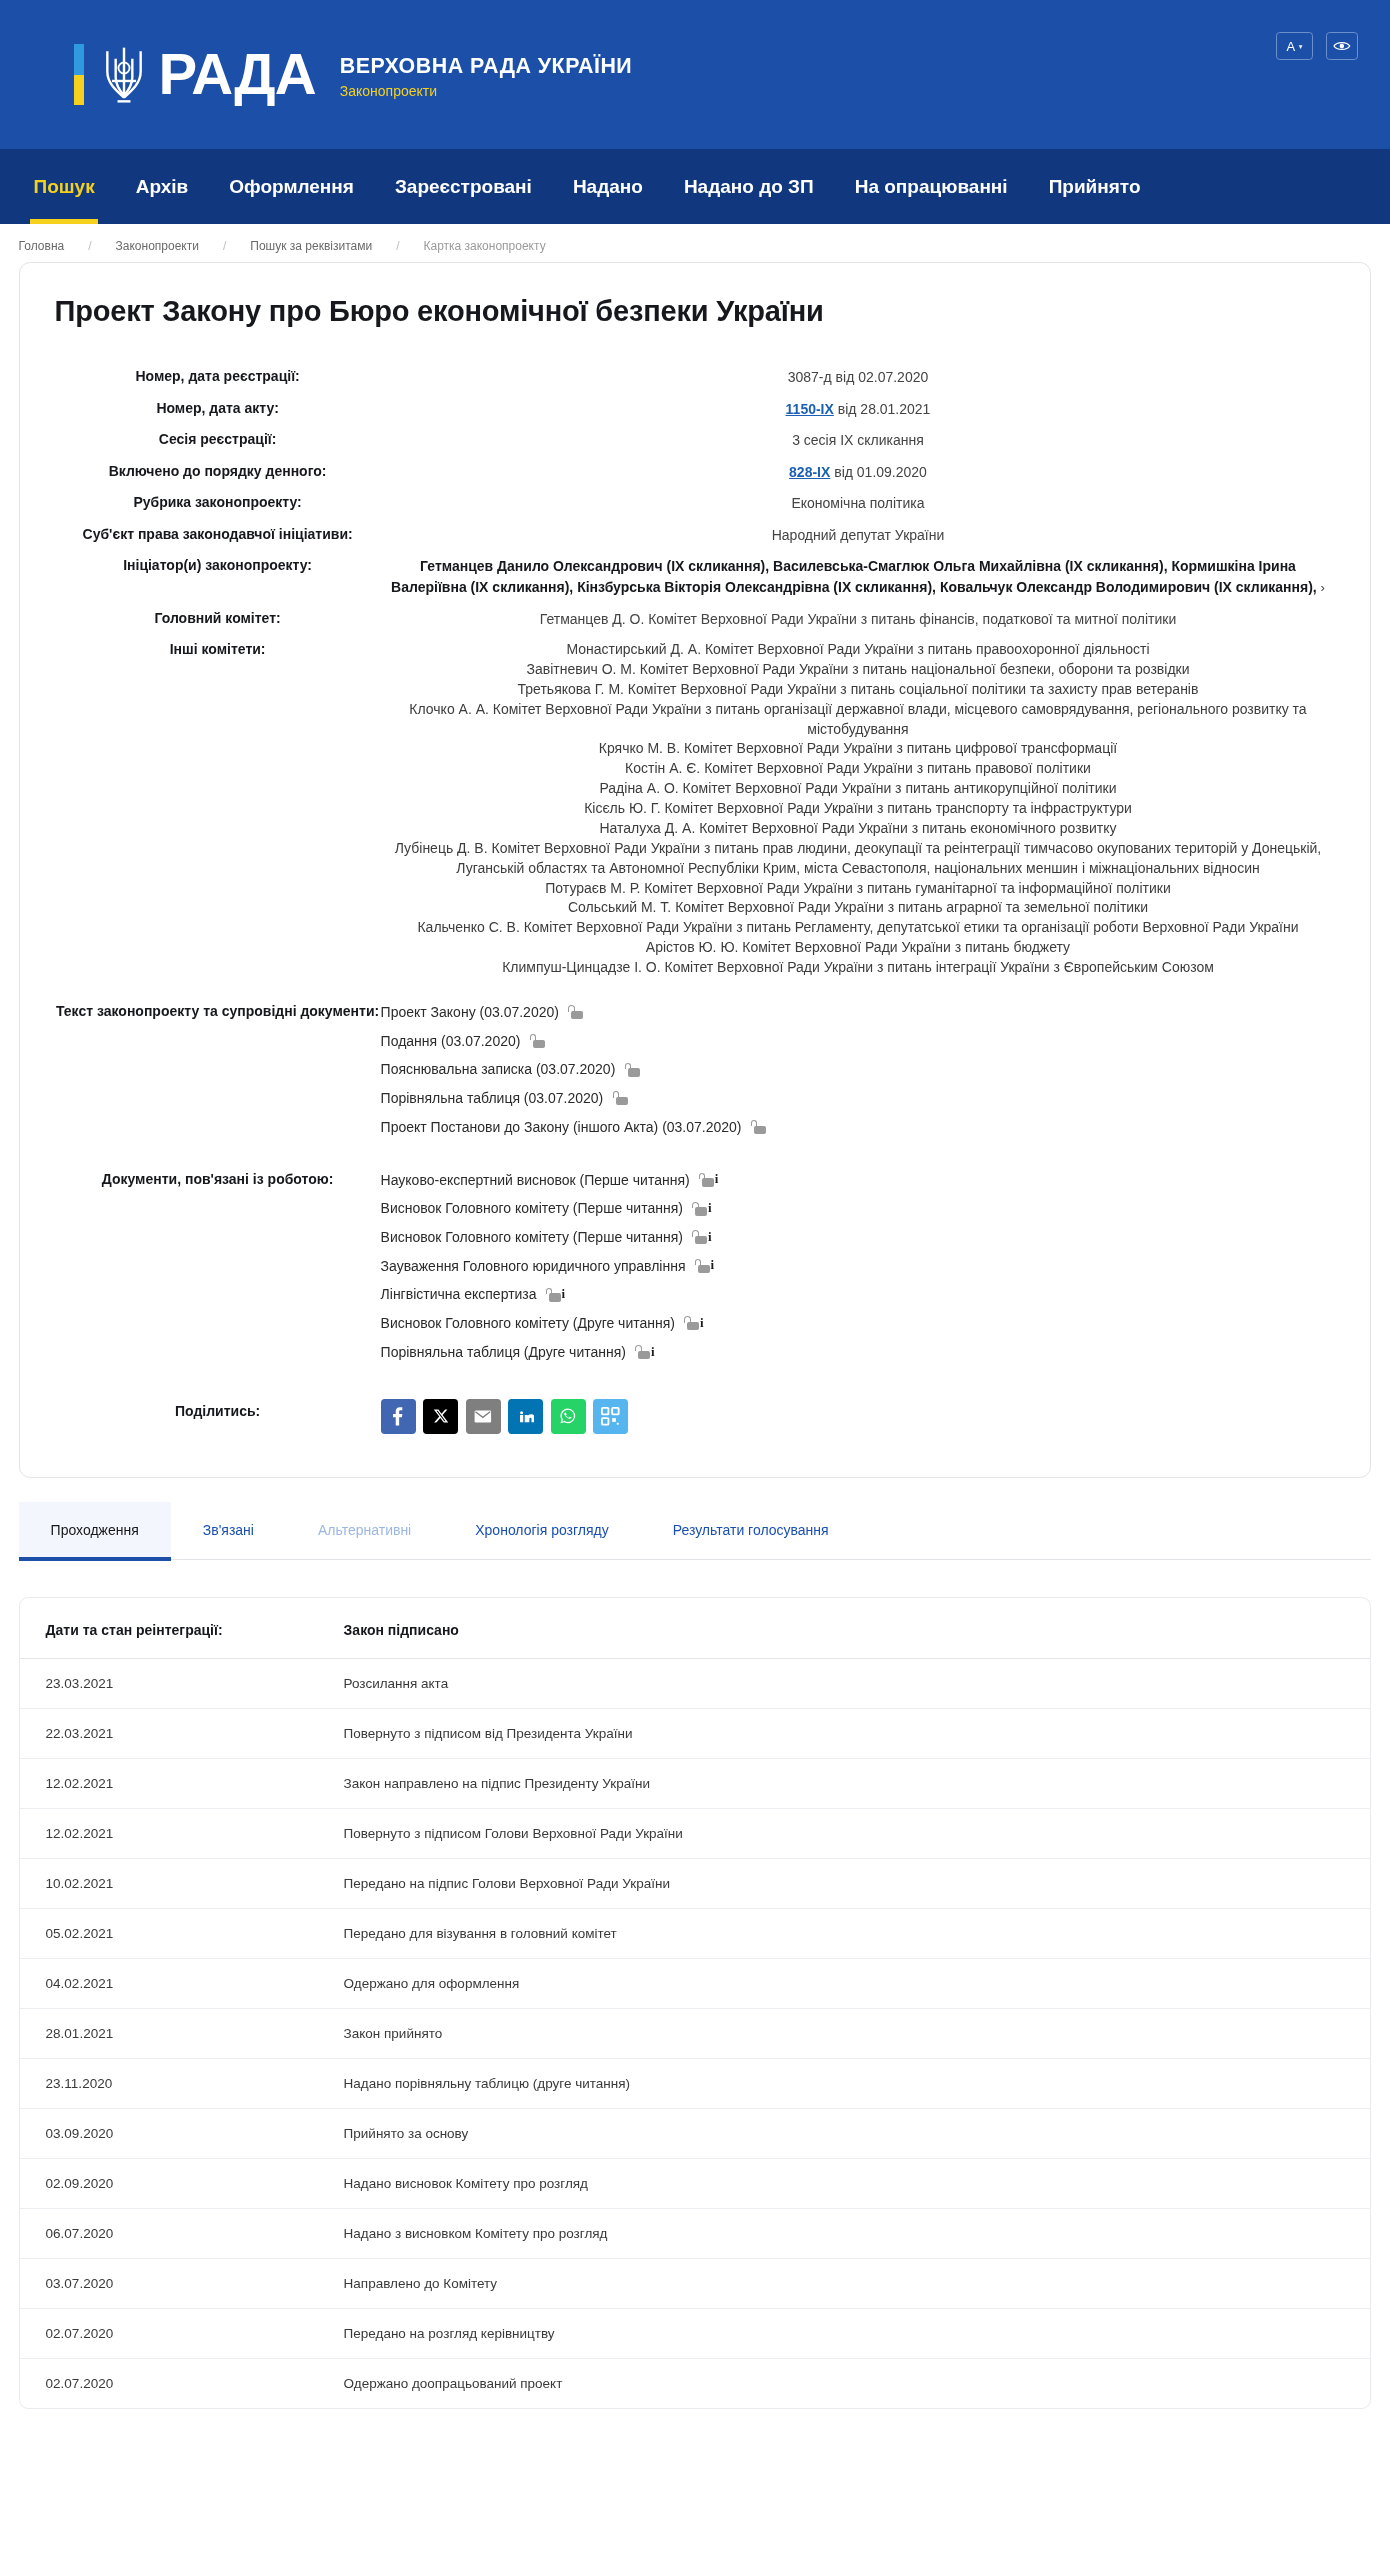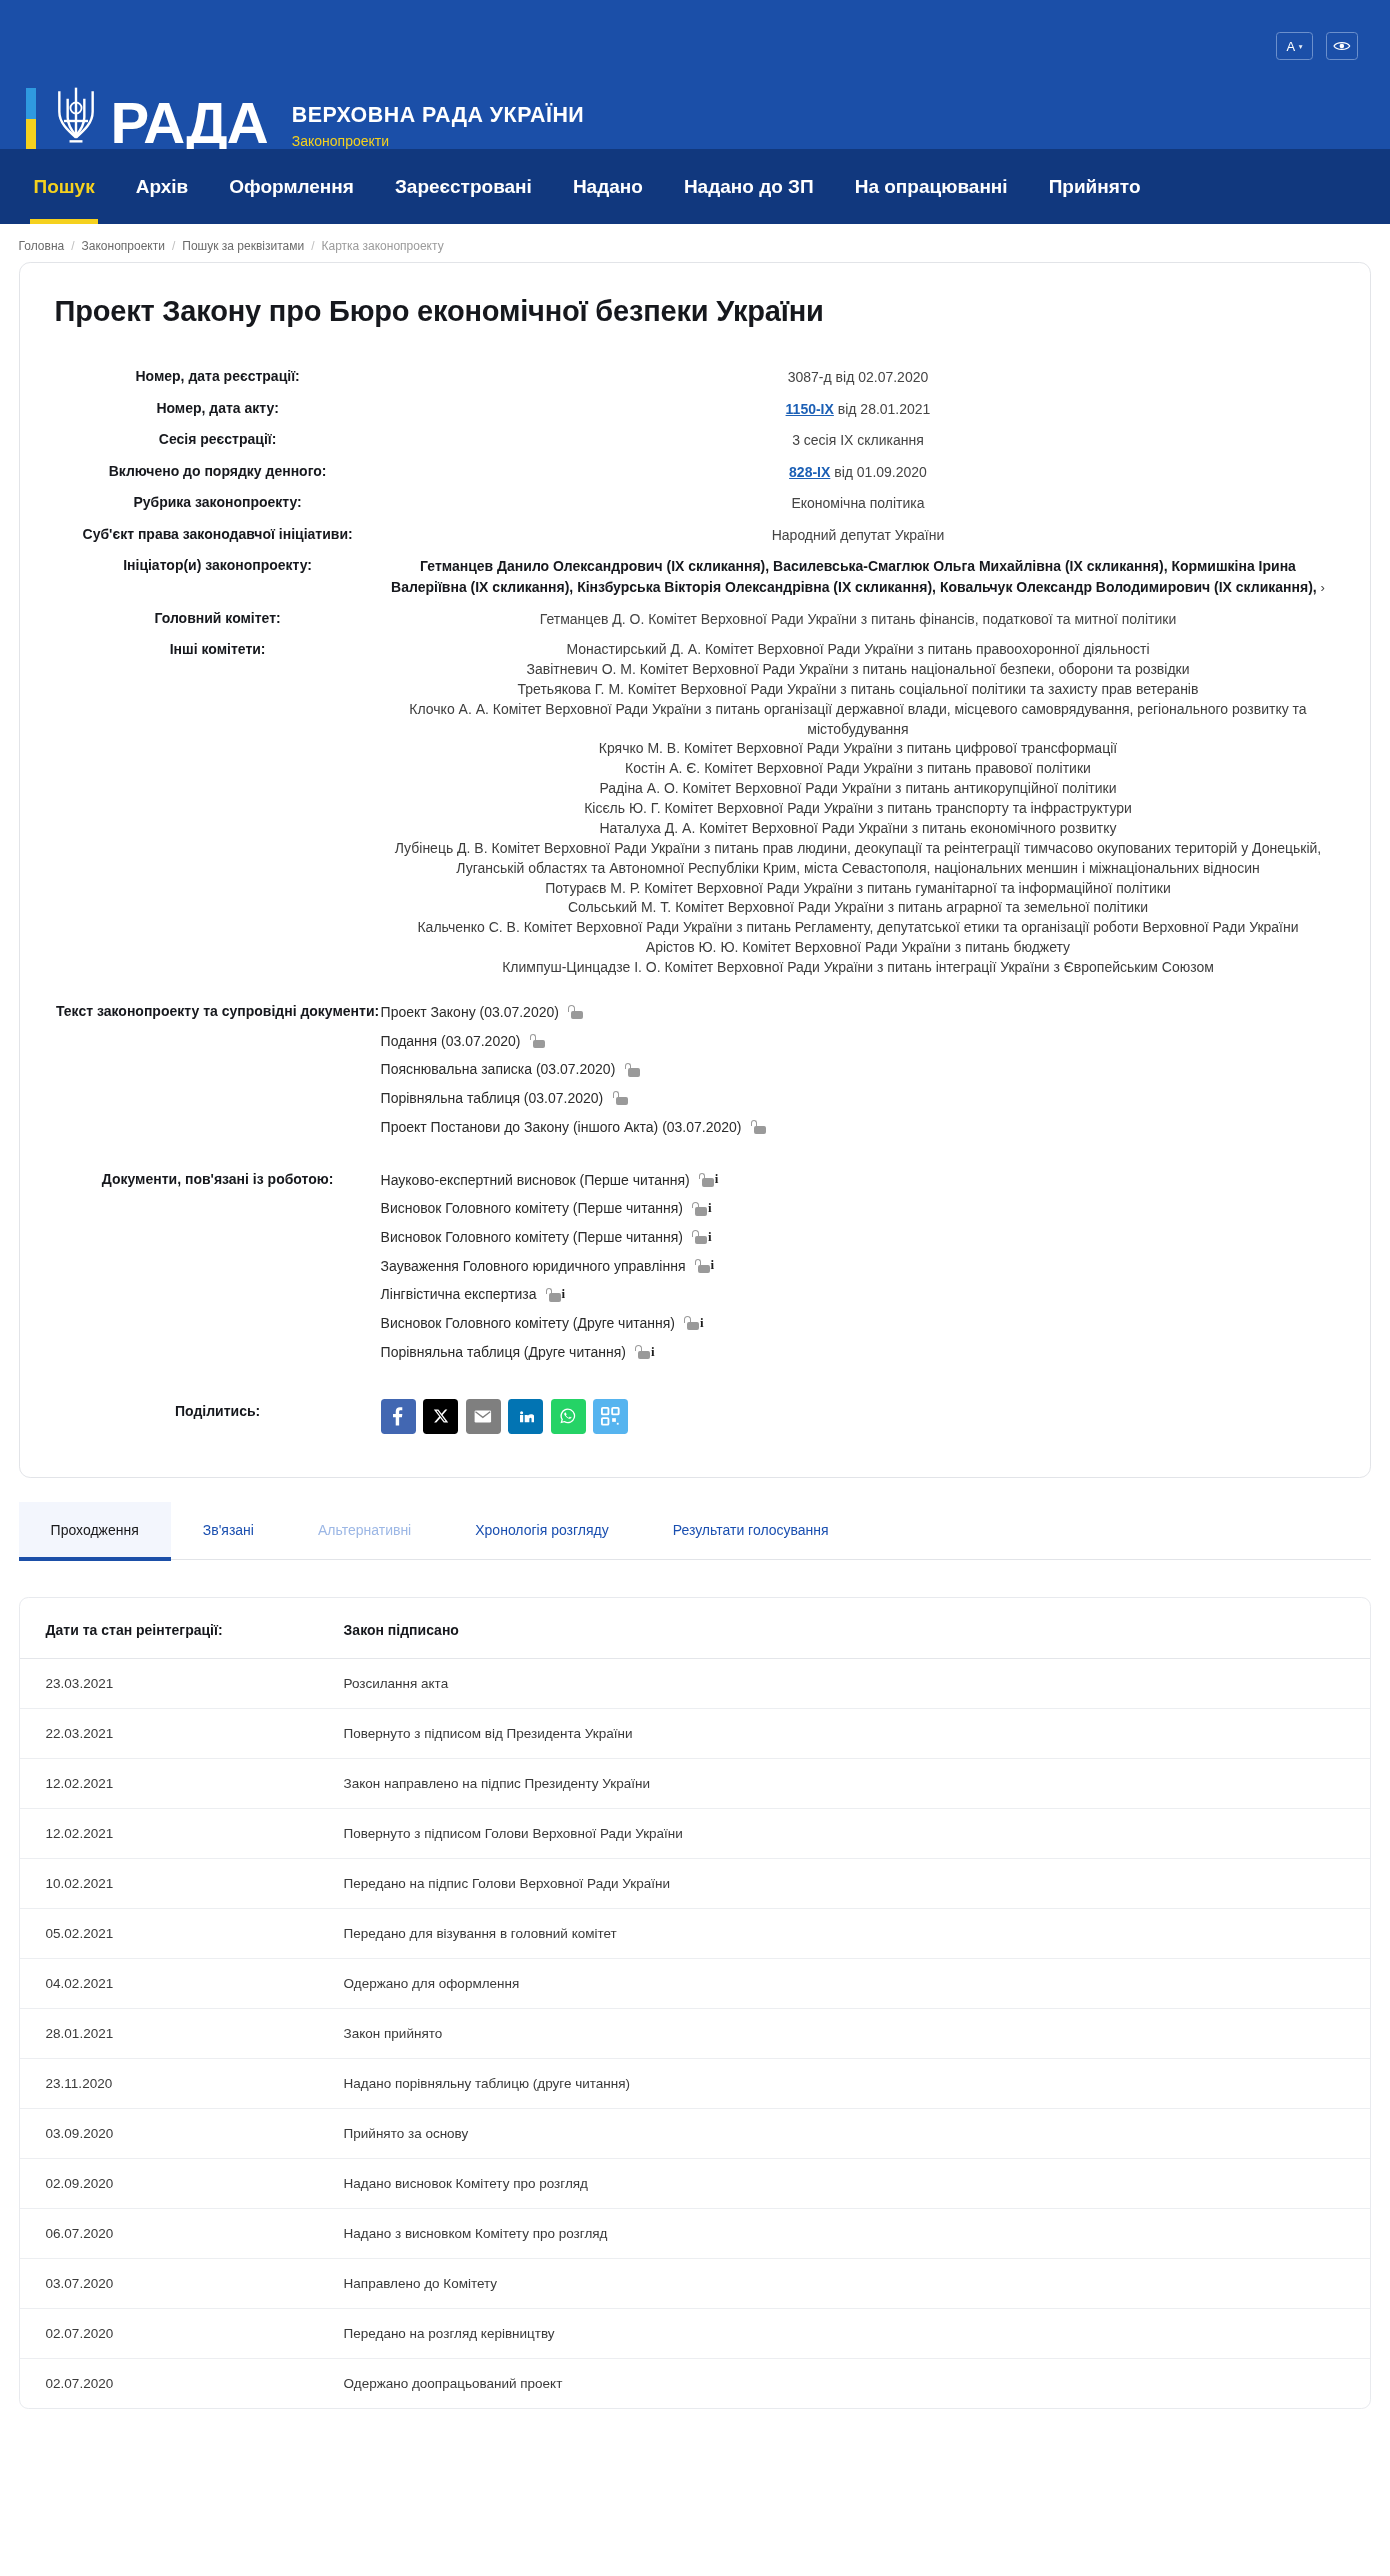--- a/index.html
+++ b/index.html
@@ -11,23 +11,24 @@
   }
 
   
   .topbar {
     background: #1b4fa8;
     height: 149px;
     position: relative;
   }
   .brand {
     display: flex;
-    align-items: flex-end;
+    align-items: center;
     padding-left: 26px;
     height: 149px;
+    margin-left: 48px;
   }
   .flagbar {
     width: 10.2px; height: 61px;
     background: linear-gradient(to bottom, #2f9ae0 0 50%, #f5d11e 50% 100%);
     margin-right: 15px;
   }
   .tryzub { width: 50px; height: 69px; margin-right: 9.3px; }
   .radatext {
     font-size: 58px; font-weight: 700; color: #fff;
     letter-spacing: -0.9px; line-height: 0.9;
@@ -79,21 +80,21 @@
   .nav-item.active::after {
     content: ""; position: absolute; left: 17px; right: 17px; bottom: 0;
     height: 4.7px; background: #f5d11e;
   }
 
   
   .crumbs {
     padding: 15px 18.6px 9.3px 18.6px;
     font-size: 12px;
     color: #8a8a8a;
-    display: flex; align-items: center; gap: 7px;
+    display: flex; align-items: center; gap: 24px;
     background:#fff;
   }
   .crumbs a { color: #6a6a6a; text-decoration: none; cursor: pointer; }
   .crumbs .sep { color: #c0c0c0; }
   .crumbs .cur { color: #9b9b9b; }
 
   
   .wrap { padding: 0 18.6px; }
   .card {
     border: 0.9px solid #e2e4e8;

